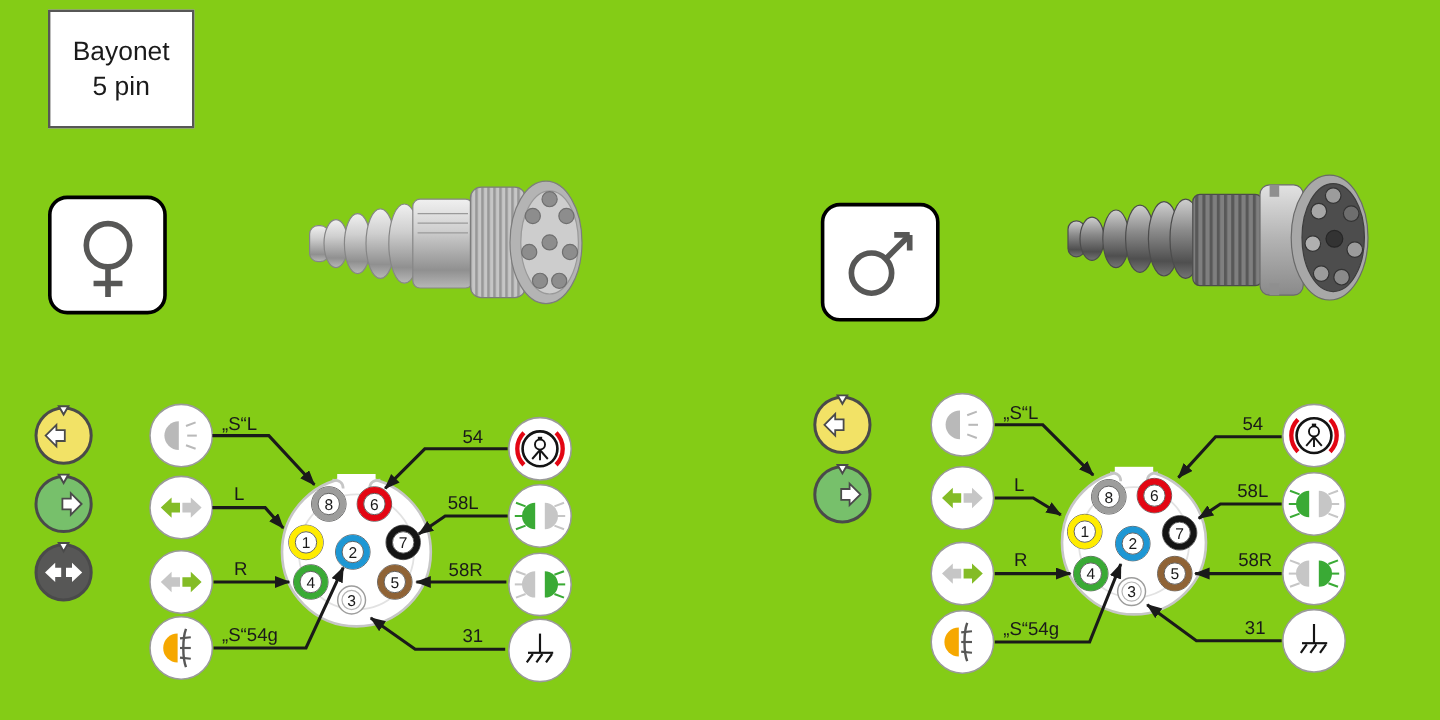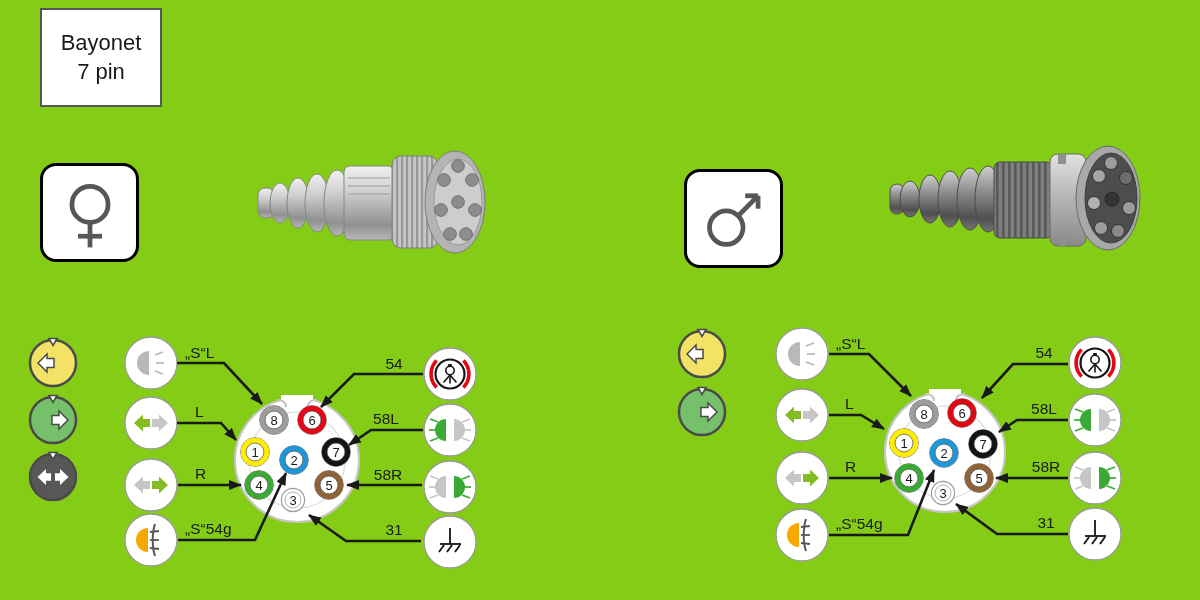--- a/index.html
+++ b/index.html
@@ -15,21 +15,21 @@
   .photo{position:absolute;}
   #diagram{position:absolute;left:0;top:0;}
 </style>
 </head>
 <body>
 
 <div class="canvas">
 
   <div class="title-box">
     <div>Bayonet</div>
-    <div>7 pin</div>
+    <div>5 pin</div>
   </div>
 
   <div class="gender-box female">
     <svg width="86" height="86" viewBox="-50 -50 100 100">
       <circle cx="0" cy="-10" r="21" fill="none" stroke="#575756" stroke-width="5.5"></circle>
       <line x1="0" y1="11" x2="0" y2="40" stroke="#575756" stroke-width="5.5"></line>
       <line x1="-14" y1="27" x2="14" y2="27" stroke="#575756" stroke-width="5.5"></line>
     </svg>
   </div>
 

